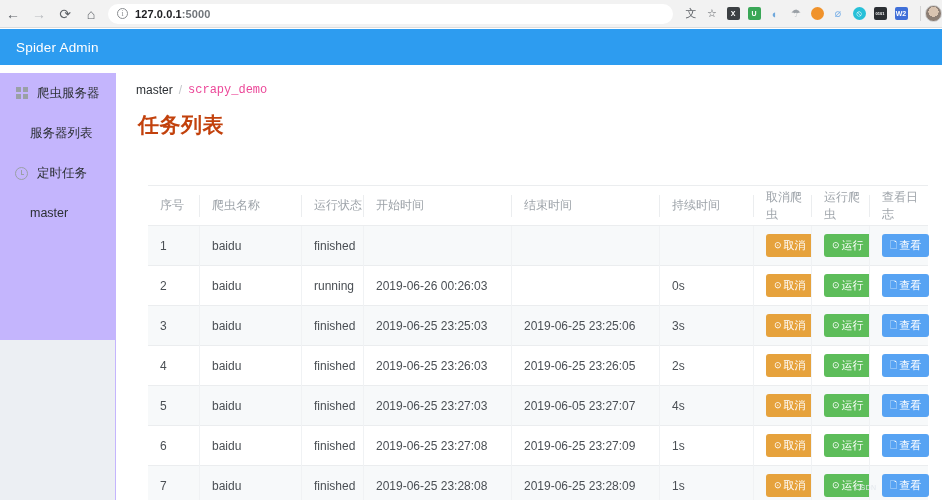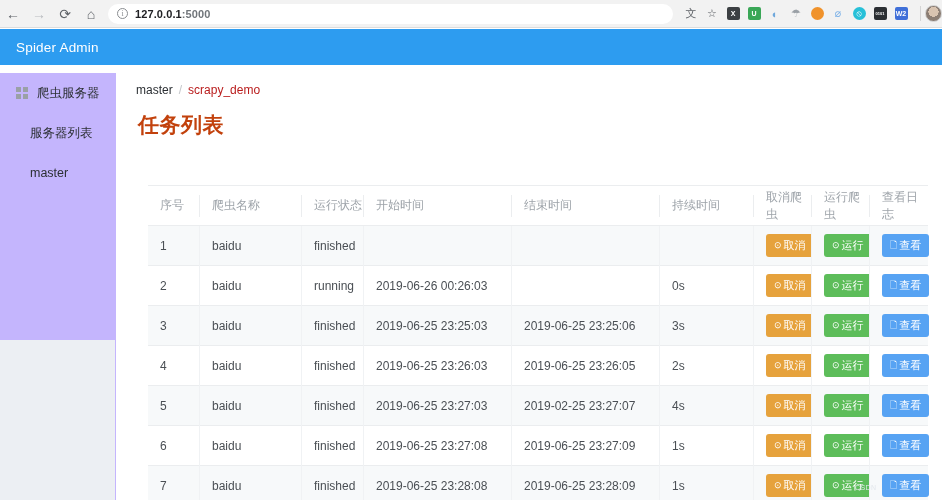--- a/index.html
+++ b/index.html
@@ -102,21 +102,21 @@
     position: absolute; left: 0; top: 340px;
     width: 115px; height: 160px;
     background: #eceff3;
   }
 
   
   #content { position: absolute; left: 116px; top: 65px; width: 826px; height: 435px; background: #fff; }
   #breadcrumb { padding: 18px 0 0 20px; font-size: 12px; display: flex; align-items: center; gap: 6px; }
   #breadcrumb .crumb-root { color: #2b2f33; }
   #breadcrumb .crumb-sep { color: #c3c6ca; }
-  #breadcrumb .crumb-cur { color: #b91c1c; }
+  #breadcrumb .crumb-cur { color: #ec4899; font-family: Liberation Mono, monospace; }
   #page-title { padding: 14px 0 0 22px; font-size: 21px; font-weight: bold; color: #c2410c; letter-spacing: .5px; }
 
   
   #task-table {
     position: absolute; left: 32px; top: 120px;
     width: 780px;
     border-collapse: collapse;
     font-size: 12px;
     table-layout: fixed;
   }
@@ -225,20 +225,26 @@
             <i></i>
             <i></i>
             <i></i>
             <i></i>
           </span>
         </span>
         <span>爬虫服务器</span>
       </div>
       <div class="nav-sub">
         <span>服务器列表</span>
+      </div>
+      <div class="nav-group-title">
+        <span class="nav-ico">
+          <span class="clock-ico"></span>
+        </span>
+        <span>定时任务</span>
       </div>
       <div class="nav-sub">
         <span>master</span>
       </div>
     </div>
 </div>
 <div id="sidebar-selected-block"></div>
 
 <div id="content">
   <div id="breadcrumb">
@@ -352,21 +358,21 @@
           <td><button class="btn btn-view">
               <span class="btn-ico">🗋</span>
               <span>查看</span>
             </button></td>
         </tr>
         <tr>
           <td>5</td>
           <td>baidu</td>
           <td>finished</td>
           <td>2019-06-25 23:27:03</td>
-          <td>2019-02-25 23:27:07</td>
+          <td>2019-06-05 23:27:07</td>
           <td>4s</td>
           <td><button class="btn btn-cancel">
               <span class="btn-ico">⊙</span>
               <span>取消</span>
             </button></td>
           <td><button class="btn btn-run">
               <span class="btn-ico">⊙</span>
               <span>运行</span>
             </button></td>
           <td><button class="btn btn-view">

